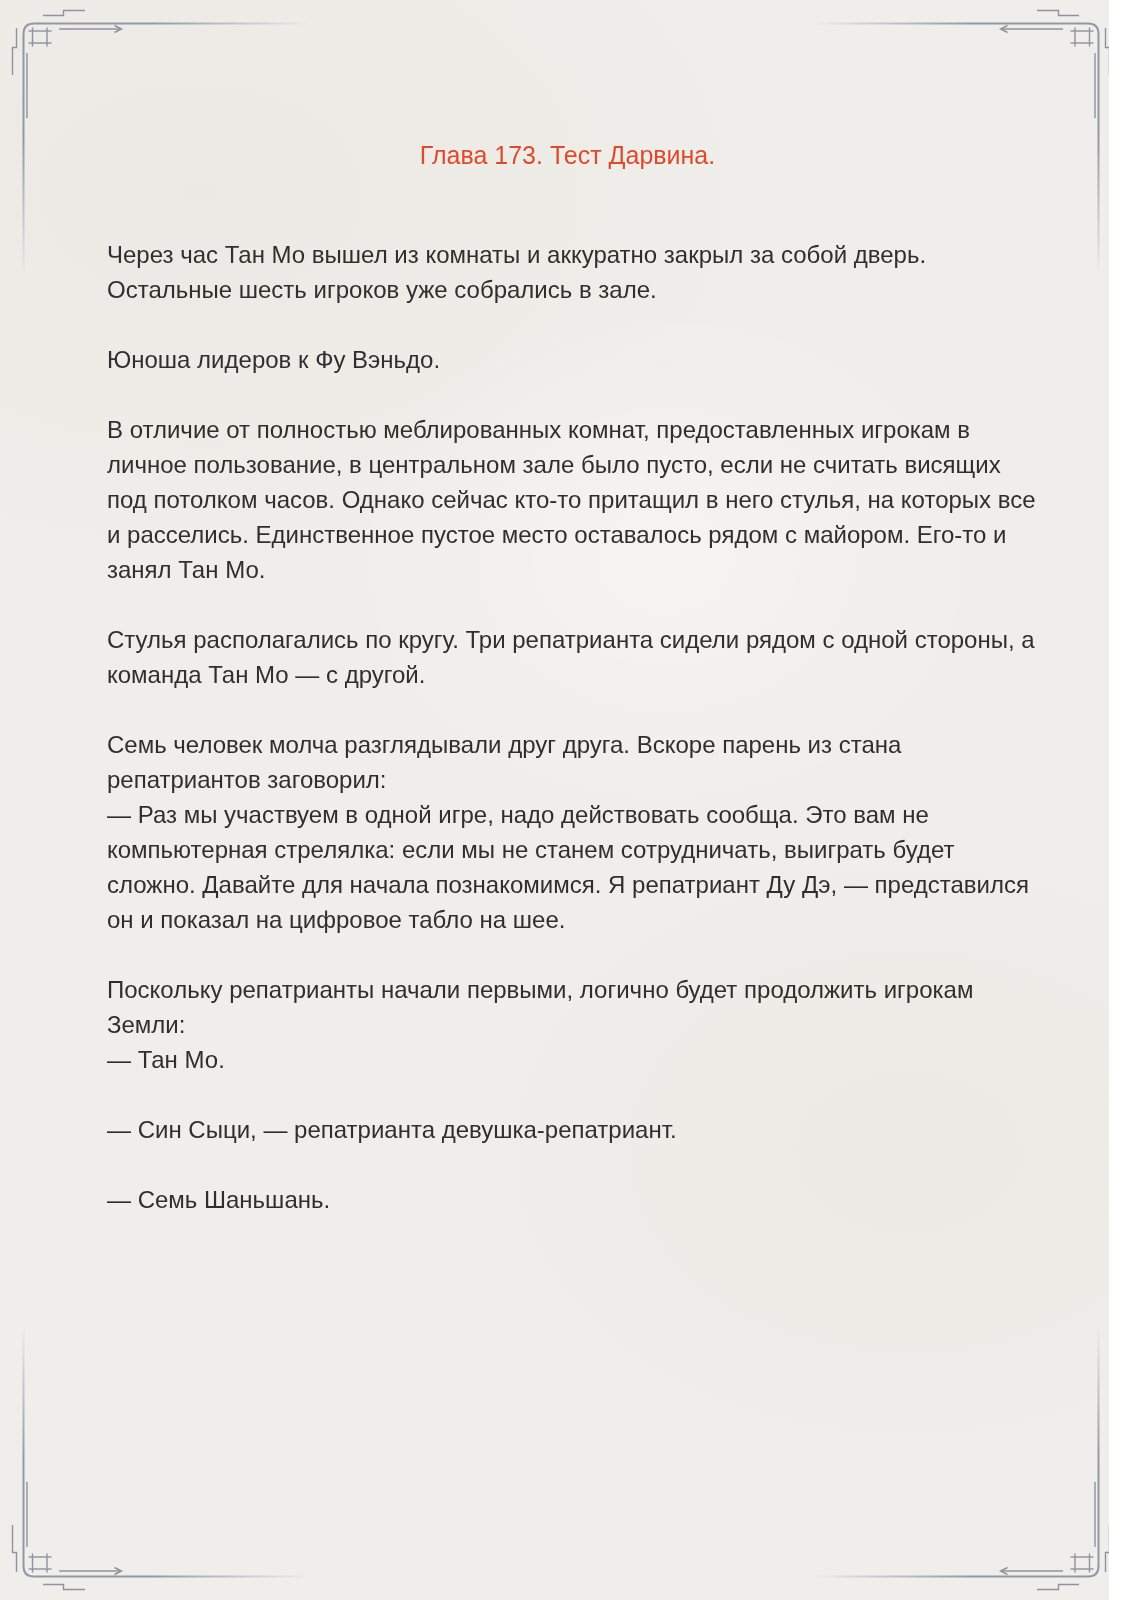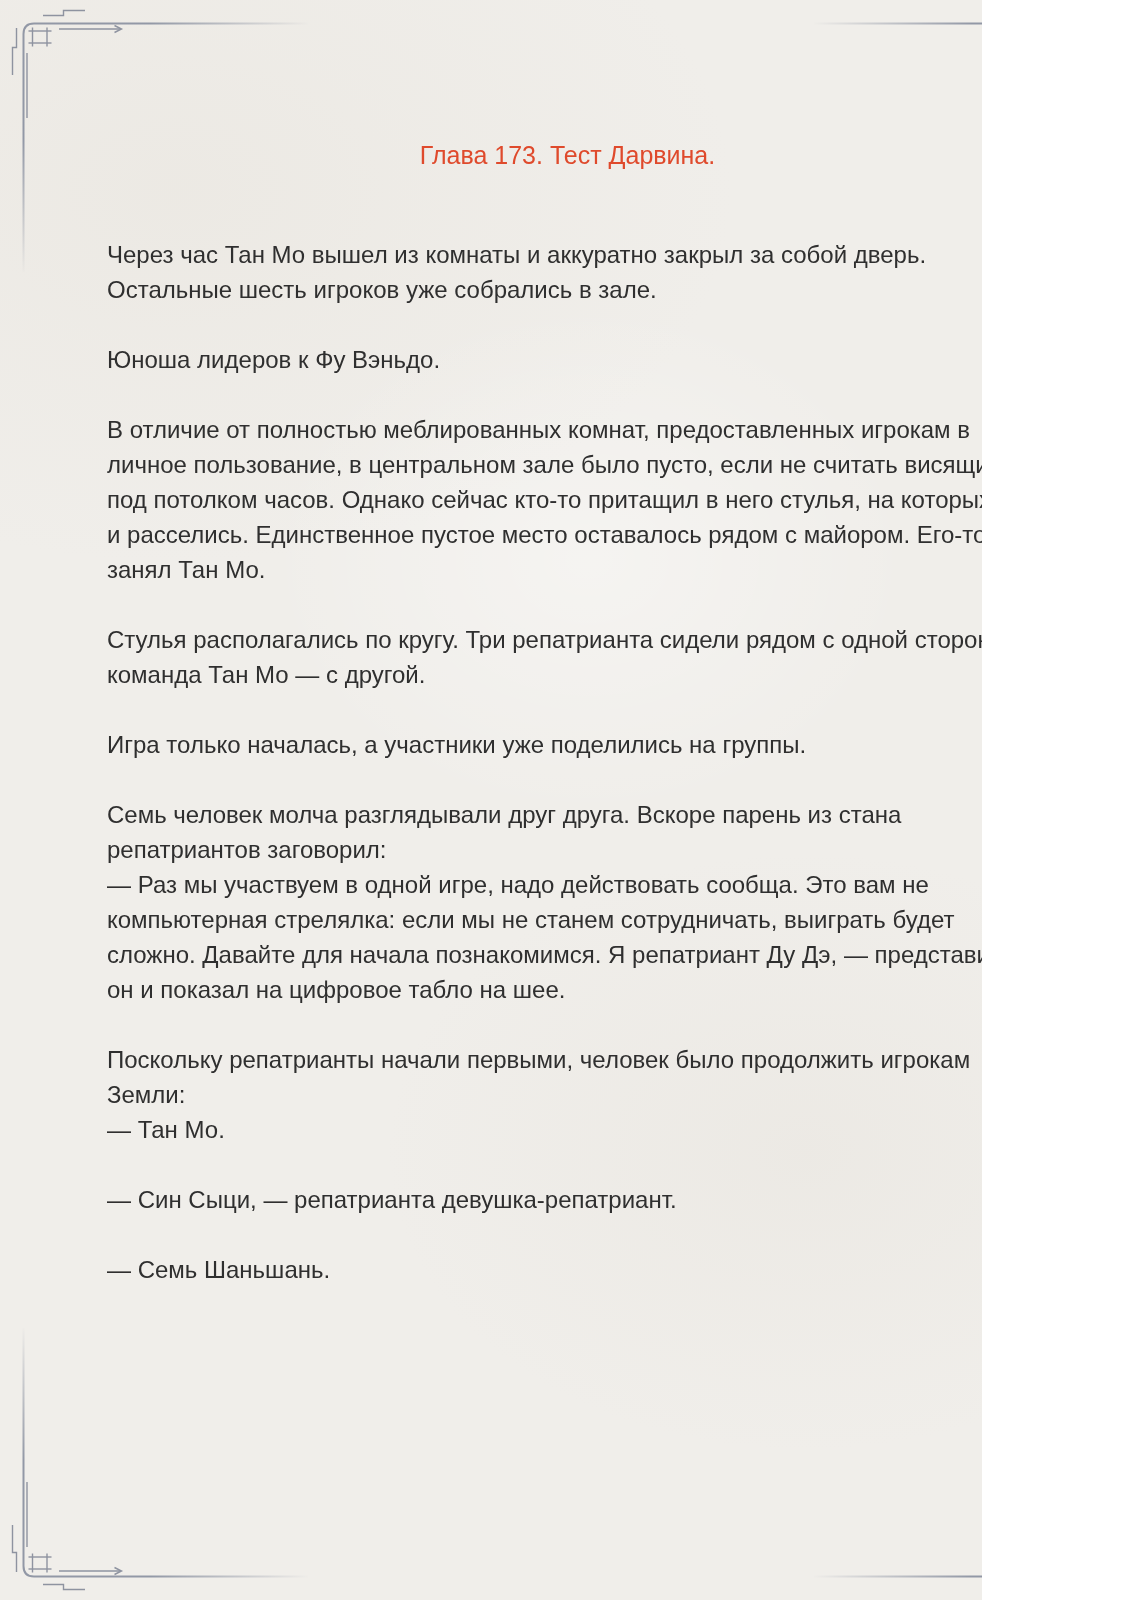--- a/index.html
+++ b/index.html
@@ -5,21 +5,21 @@
   html, body { margin: 0; padding: 0; }
   :root {
     --paper: #f0eeea;
     --ink: #2f2f2f;
     --accent: #df4a2c;
     --frame-main: #9298a6;
     --frame-thin: #8e93a0;
   }
   .page {
     position: relative;
-    width: 982px;
+    width: 1109px;
     height: 1600px;
     overflow: hidden;
     background:
       radial-gradient(900px 600px at 18% 12%, rgba(222,216,205,0.22), transparent 62%),
       radial-gradient(700px 500px at 82% 72%, rgba(218,212,202,0.18), transparent 60%),
       radial-gradient(500px 400px at 60% 35%, rgba(255,255,255,0.35), transparent 65%),
       var(--paper);
     font-family: "Liberation Sans", sans-serif;
   }
   .frame-svg {
@@ -94,23 +94,22 @@
     <use href="#corner" transform="translate(1122,1600) scale(-1,-1)"></use>
   </svg>
 
   <div class="content">
     <h1 class="chapter-title">Глава 173. Тест Дарвина.</h1>
     <div id="chapter-text">
         <p class="para">Через час Тан Мо вышел из комнаты и аккуратно закрыл за собой дверь. Остальные шесть игроков уже собрались в зале.</p>
         <p class="para">Юноша лидеров к Фу Вэньдо.</p>
         <p class="para">В отличие от полностью меблированных комнат, предоставленных игрокам в личное пользование, в центральном зале было пусто, если не считать висящих под потолком часов. Однако сейчас кто-то притащил в него стулья, на которых все и расселись. Единственное пустое место оставалось рядом с майором. Его-то и занял Тан Мо.</p>
         <p class="para">Стулья располагались по кругу. Три репатрианта сидели рядом с одной стороны, а команда Тан Мо — с другой.</p>
-        <p class="para">Игра только началась, а участники уже поделились на группы.</p>
         <p class="para">Семь человек молча разглядывали друг друга. Вскоре парень из стана репатриантов заговорил:
 — Раз мы участвуем в одной игре, надо действовать сообща. Это вам не компьютерная стрелялка: если мы не станем сотрудничать, выиграть будет сложно. Давайте для начала познакомимся. Я репатриант Ду Дэ, — представился он и показал на цифровое табло на шее.</p>
-        <p class="para">Поскольку репатрианты начали первыми, человек было продолжить игрокам Земли:
+        <p class="para">Поскольку репатрианты начали первыми, логично будет продолжить игрокам Земли:
 — Тан Мо.</p>
         <p class="para">— Син Сыци, — репатрианта девушка-репатриант.</p>
         <p class="para">— Семь Шаньшань.</p>
       </div>
   </div>
 
 </div>
 
 </body></html>

